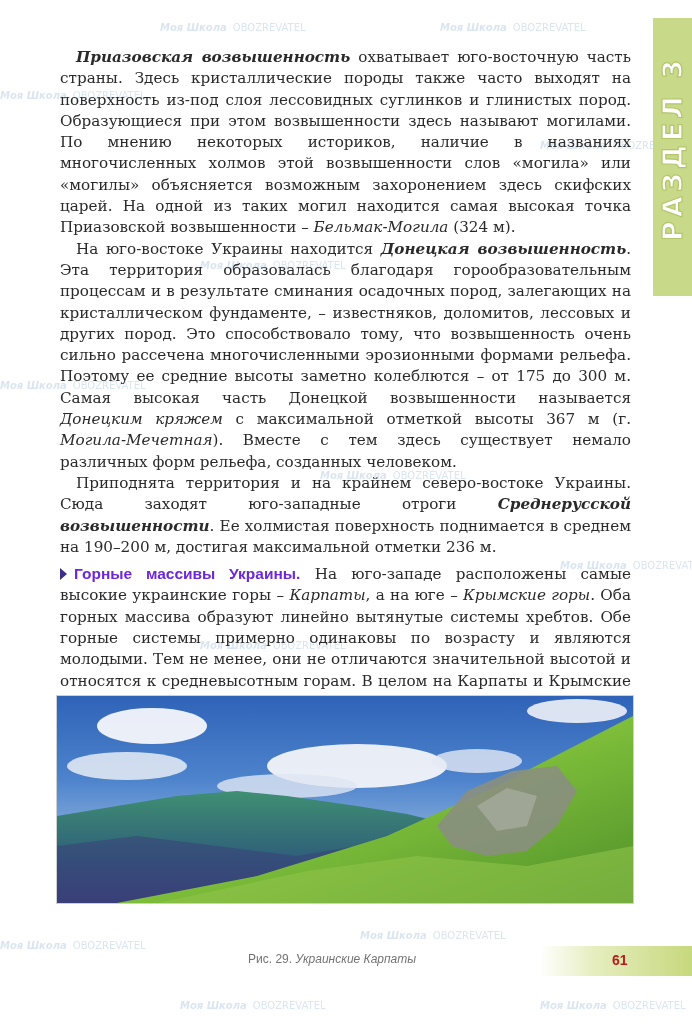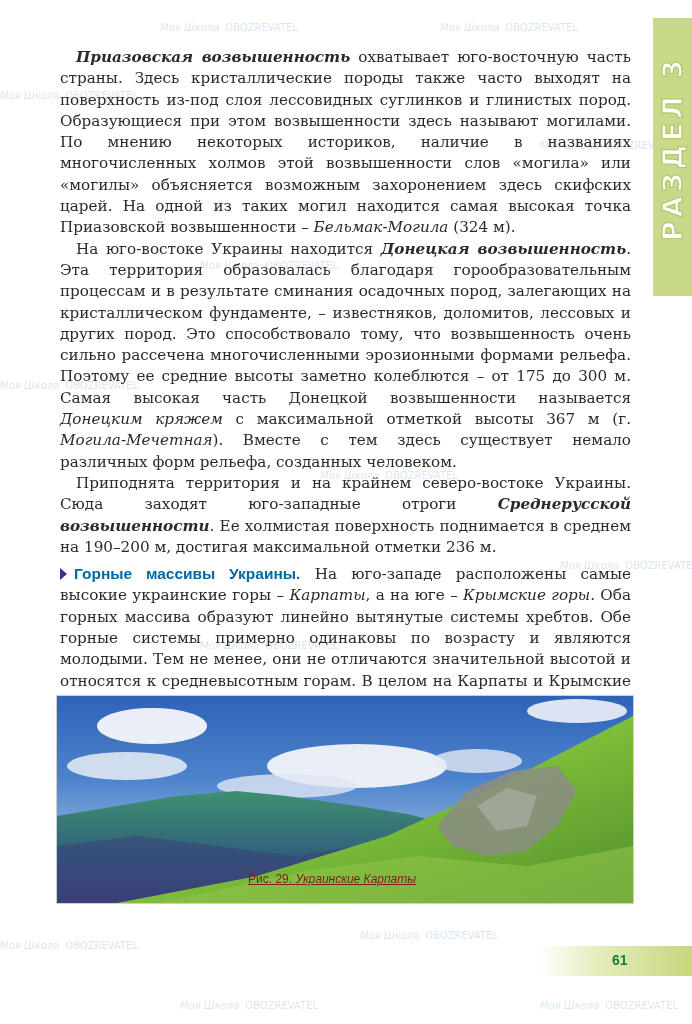--- a/index.html
+++ b/index.html
@@ -26,52 +26,52 @@
     position:absolute; left:60px; top:47px; width:571px;
     font-size:15.2px; line-height:21.3px; text-align:justify;
   }
   .text p { margin:0; text-indent:16px; hyphens:auto; }
   .text p.noindent { text-indent:0; }
   .text p.gap { margin-top:5px; }
   .bi { font-weight:bold; font-style:italic; }
   .it { font-style:italic; }
   .heading {
     font-family:"Liberation Sans", "DejaVu Sans", sans-serif;
-    font-weight:bold; color:#0369a1; font-size:15.5px;
+    font-weight:bold; color:#6d28d9; font-size:15.5px;
   }
   .marker {
     display:inline-block; width:0; height:0;
     border-top:6px solid transparent; border-bottom:6px solid transparent;
     border-left:7px solid #3b2f86; margin-right:7px; vertical-align:-1px;
   }
   .photo {
     position:absolute; left:56px; top:695px; width:576px; height:207px;
     overflow:hidden; border:1px solid #cfcfcf;
     background:linear-gradient(180deg,#2f63b8 0%, #4d83cc 40%, #7aa4d8 62%, #9ab9e0 100%);
   }
   .photo svg { display:block; }
   .caption {
-    position:absolute; left:248px; top:872px;
-    font-family:"Liberation Sans", "DejaVu Sans", sans-serif; font-size:12px; color:#7f1d1d;text-decoration:underline;
+    position:absolute; left:248px; top:952px;
+    font-family:"Liberation Sans", "DejaVu Sans", sans-serif; font-size:12px; color:#737373;
   }
   .caption i { font-style:italic; }
   .page-band {
     position:absolute; left:540px; top:946px; width:152px; height:30px;
     background:linear-gradient(90deg, rgba(255,255,255,0) 0%, #e6eec0 35%, #c6d87c 100%);
   }
   .page-num {
     position:absolute; left:612px; top:952px;
     font-family:"Liberation Sans", "DejaVu Sans", sans-serif; font-weight:bold;
-    font-size:14px; color:#15803d;
+    font-size:14px; color:#b91c1c;
   }
   .wm {
     position:absolute; font-family:"DejaVu Sans", sans-serif; font-size:10px;
     color:rgba(120,160,200,0.28); white-space:nowrap; pointer-events:none;
   }
-  .wm b { font-style:italic; font-weight:normal; margin-right:6px;margin-top:39px; }
+  .wm b { font-style:italic; font-weight:bold; margin-right:6px;margin-top:39px; }
 </style>
 </head>
 <body>
 
 <div class="wm" style="left:160px;top:22px;"><b>Моя Школа</b><span>OBOZREVATEL</span></div>
 <div class="wm" style="left:440px;top:22px;"><b>Моя Школа</b><span>OBOZREVATEL</span></div>
 <div class="wm" style="left:0px;top:90px;"><b>Моя Школа</b><span>OBOZREVATEL</span></div>
 <div class="wm" style="left:540px;top:140px;"><b>Моя Школа</b><span>OBOZREVATEL</span></div>
 <div class="wm" style="left:200px;top:260px;"><b>Моя Школа</b><span>OBOZREVATEL</span></div>
 <div class="wm" style="left:0px;top:380px;"><b>Моя Школа</b><span>OBOZREVATEL</span></div>

